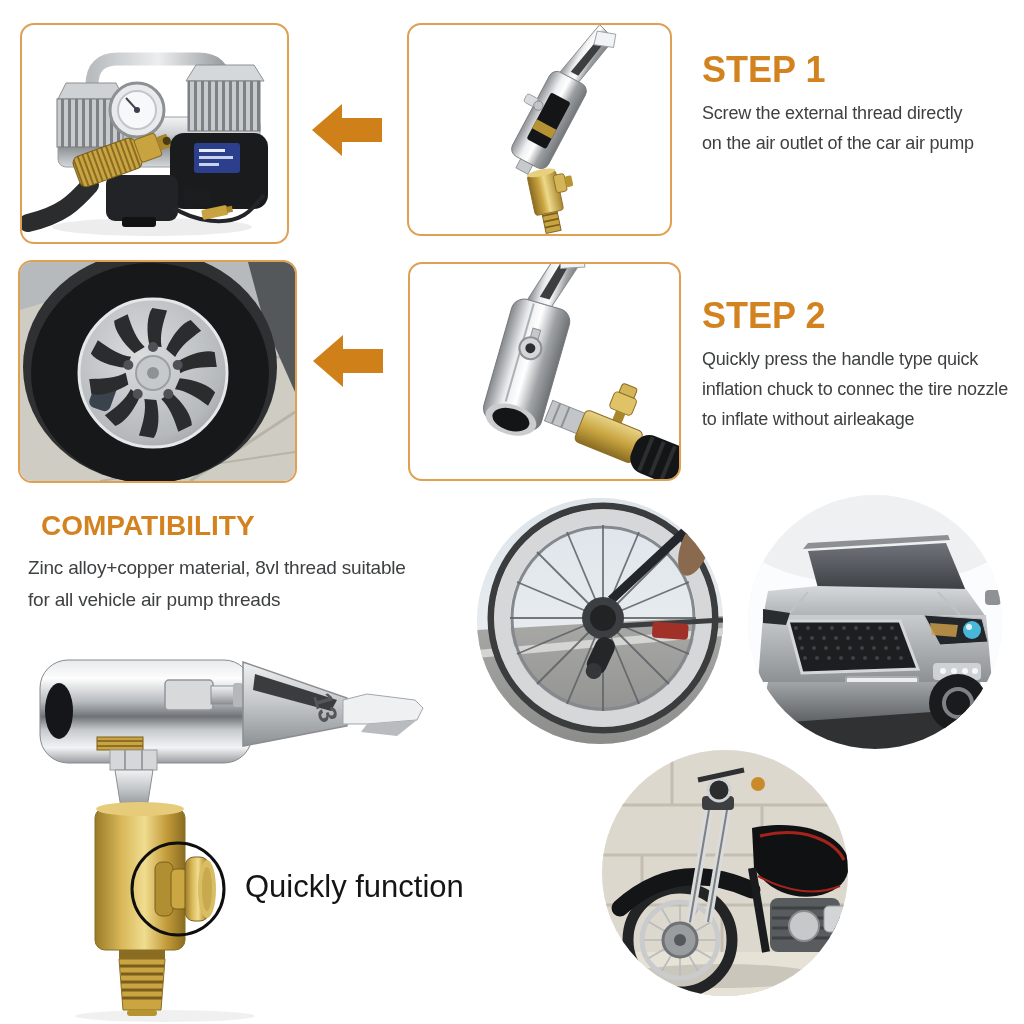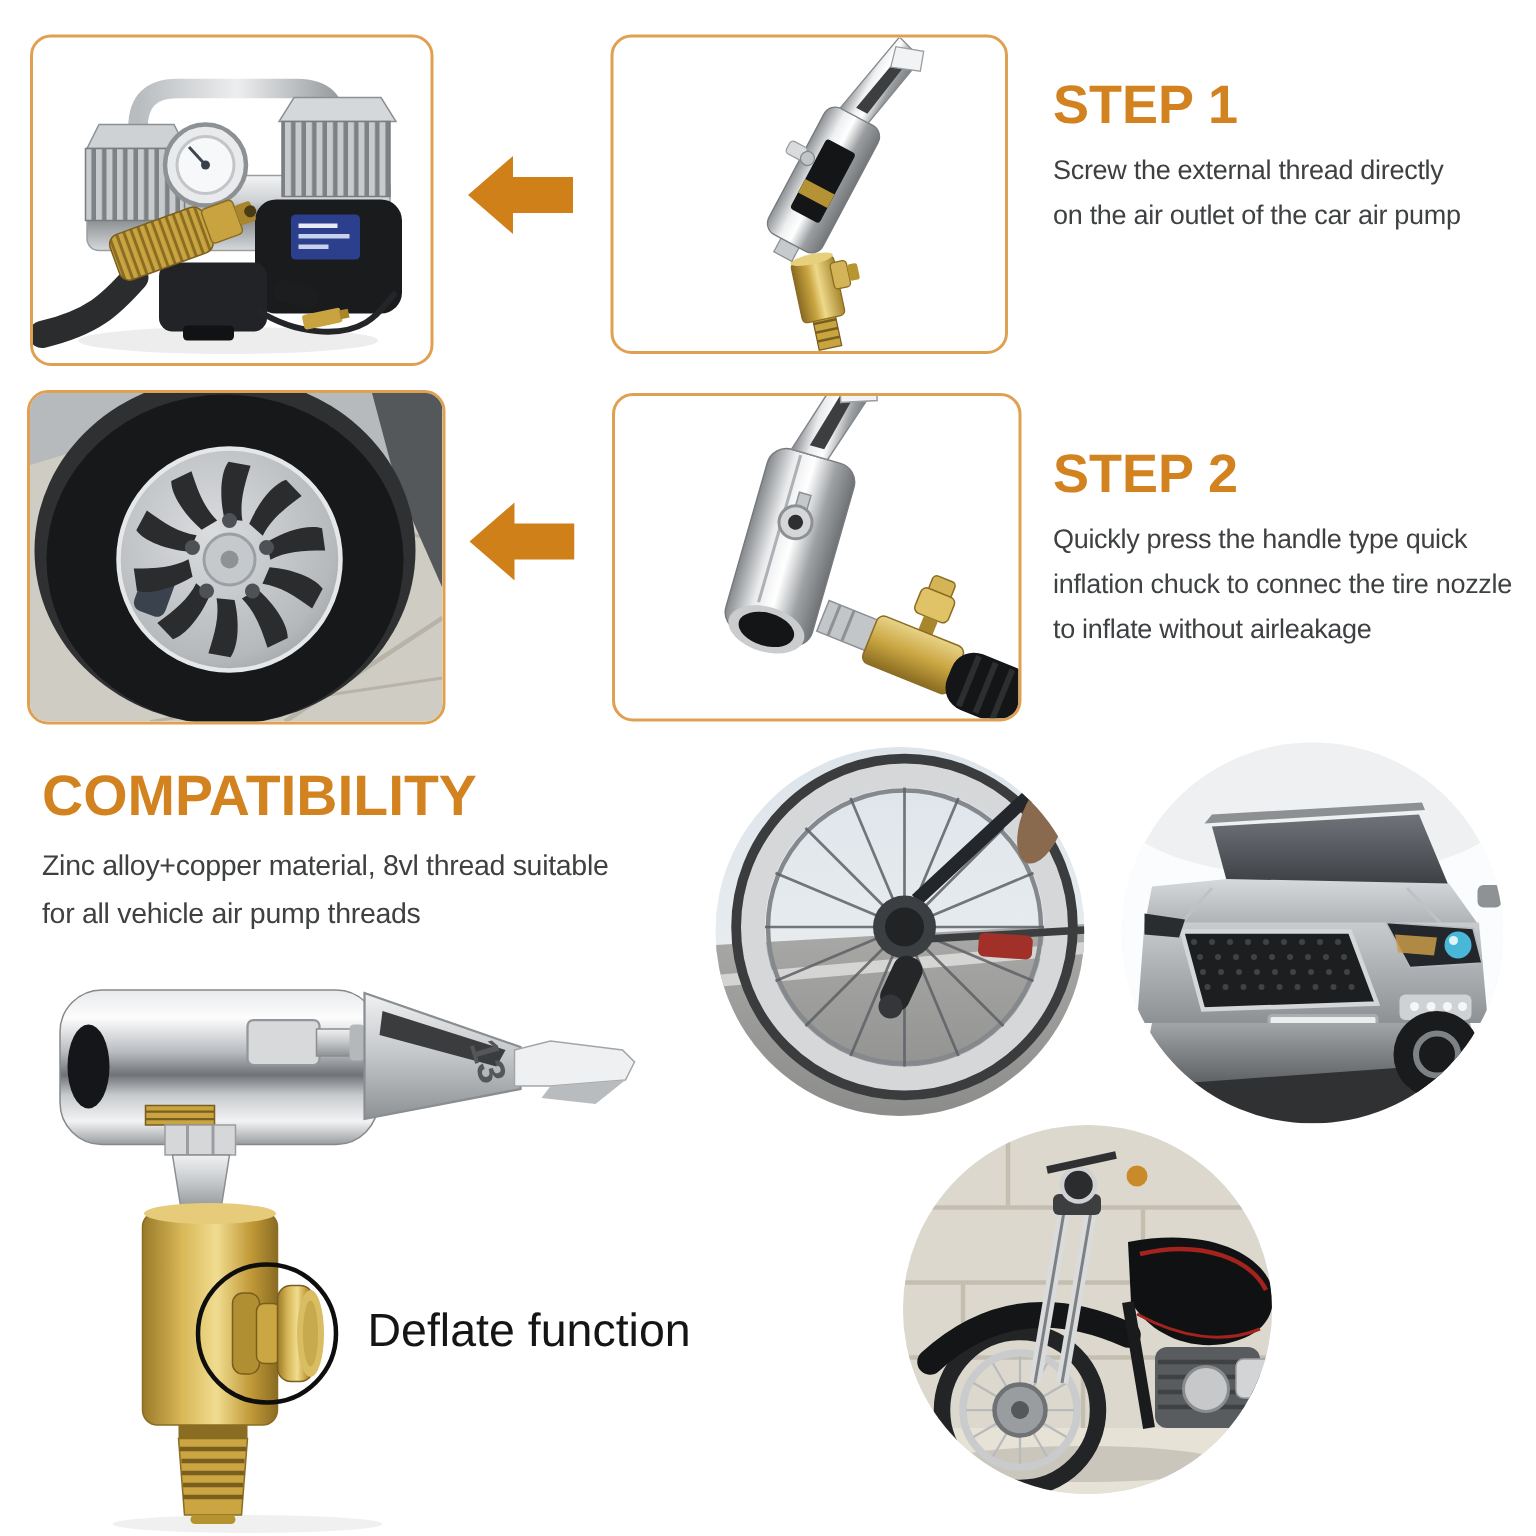--- a/index.html
+++ b/index.html
@@ -25,21 +25,21 @@
   .step-title{
     margin:0 0 10px 0;font-size:36px;font-weight:700;line-height:1;
     color:var(--accent,#D2831F);letter-spacing:0;
   }
   .step-body{
     margin:0;font-size:18px;line-height:30px;letter-spacing:-0.2px;
     color:var(--body-text,#3E4042);white-space:pre-line;
   }
   #compat{position:absolute;left:24px;top:512px;width:470px;}
   .compat-title{
-    margin:0 0 12px 4px;font-size:38px;font-weight:700;line-height:1;
+    margin:0 0 12px 17px;font-size:28px;font-weight:700;line-height:1;
     color:var(--accent,#D2831F);
   }
   .compat-body{
     margin:4px;font-size:19px;line-height:32px;letter-spacing:-0.2px;
     color:var(--body-text,#3E4042);white-space:pre-line;
   }
   #product-art{position:absolute;left:15px;top:648px;width:465px;height:376px;}
   #deflate-label{
     position:absolute;left:245px;top:868px;font-size:31px;line-height:1.2;
     color:var(--label-text,#151515);
@@ -364,21 +364,21 @@
       <polygon points="104,311 150,311 146,362 108,362" fill="#caa541" stroke="#8a6c22" stroke-width="1"></polygon>
       <line x1="105" y1="318" x2="149" y2="318" stroke="#7a5e1d" stroke-width="3"></line>
       <line x1="106" y1="326" x2="148" y2="326" stroke="#7a5e1d" stroke-width="3"></line>
       <line x1="106" y1="334" x2="148" y2="334" stroke="#7a5e1d" stroke-width="3"></line>
       <line x1="107" y1="342" x2="147" y2="342" stroke="#7a5e1d" stroke-width="3"></line>
       <line x1="107" y1="350" x2="147" y2="350" stroke="#7a5e1d" stroke-width="3"></line>
       <rect x="112" y="362" width="30" height="6" rx="3" fill="#b5942f"></rect>
     </g>
   </svg>
 
-  <div id="deflate-label">Deflate function</div>
+  <div id="deflate-label">Quickly function</div>
 
   <div class="photo-circle" id="circle-bicycle">
     <svg viewBox="0 0 246 246">
       <defs>
         <linearGradient id="bi-sky" x1="0" y1="0" x2="0" y2="1">
           <stop offset="0" stop-color="#dde4ea"></stop>
             <stop offset="1" stop-color="#f0f2f3"></stop>
         </linearGradient>
         <linearGradient id="bi-road" x1="0" y1="0" x2="0" y2="1">
           <stop offset="0" stop-color="#a9a9a7"></stop>

